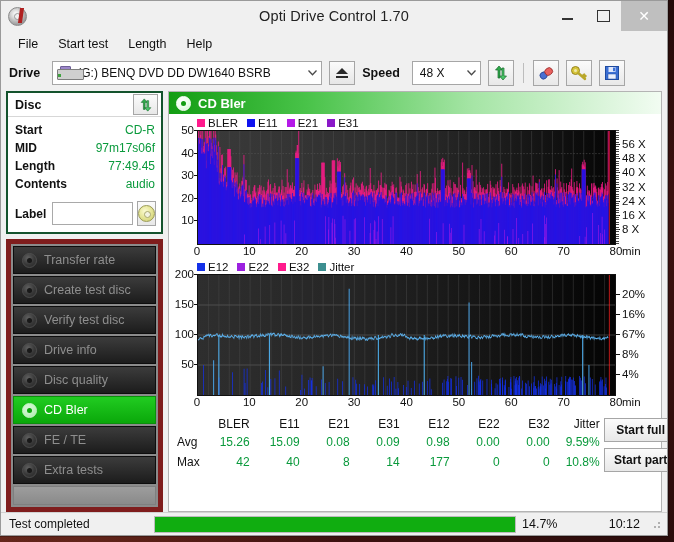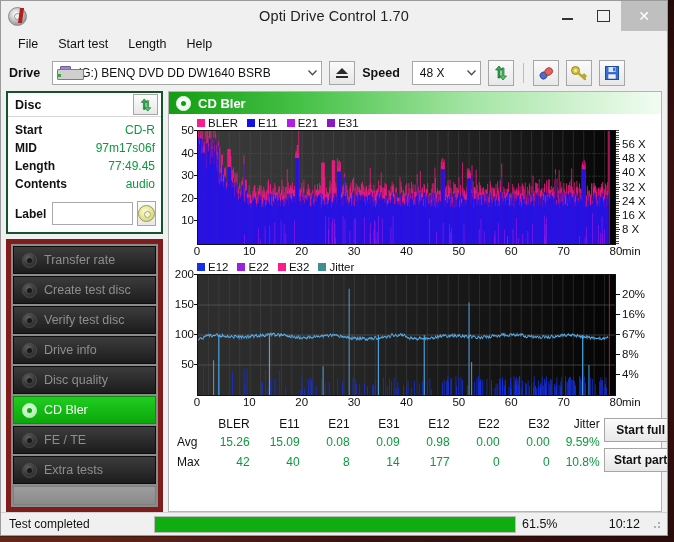--- a/index.html
+++ b/index.html
@@ -2637,21 +2637,21 @@
         </div>
       </div>
     </div>
   </div>
 
   <div class="statusbar">
     <div class="sb-text">Test completed</div>
     <div class="sb-prog">
       <div class="fill" id="progfill" style="width: 100%;"></div>
     </div>
-    <div class="sb-pct">61.5%</div>
+    <div class="sb-pct">14.7%</div>
     <div class="sb-time">10:12</div>
     <div class="grip">
       <b style="left:8px;top:8px"></b>
         <b style="left:4px;top:8px"></b>
         <b style="left:8px;top:4px"></b>
     </div>
   </div>
 </div>
 
 </body></html>

